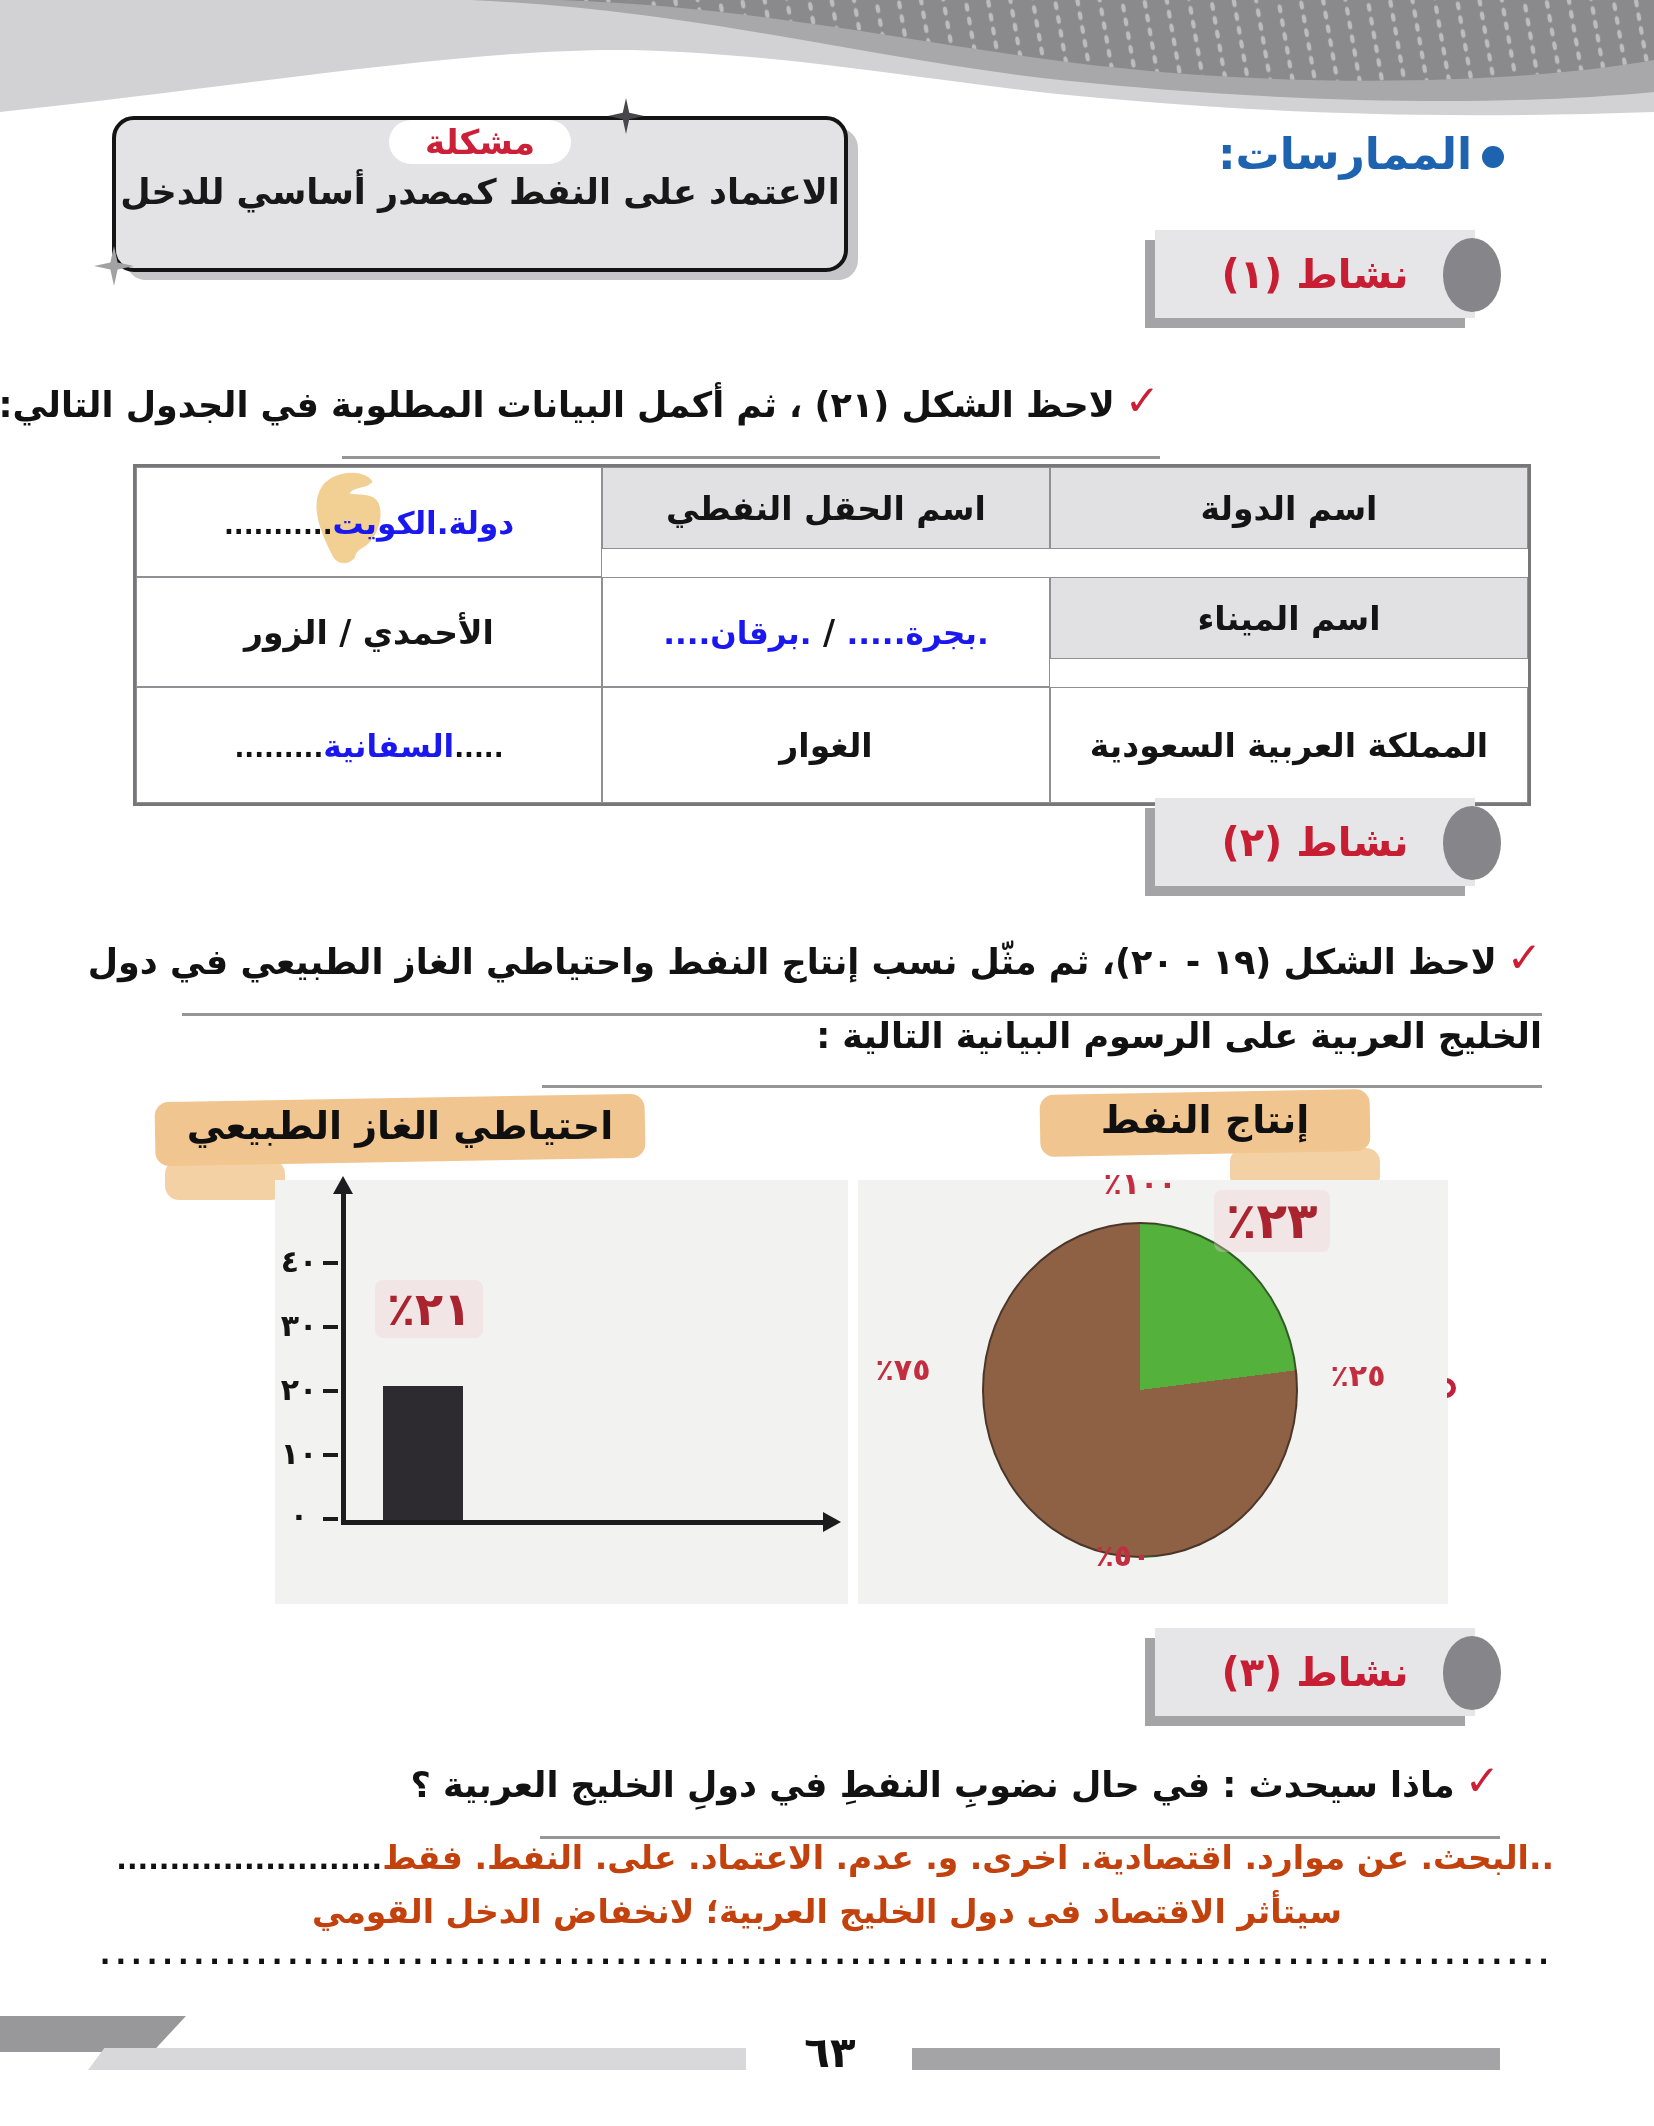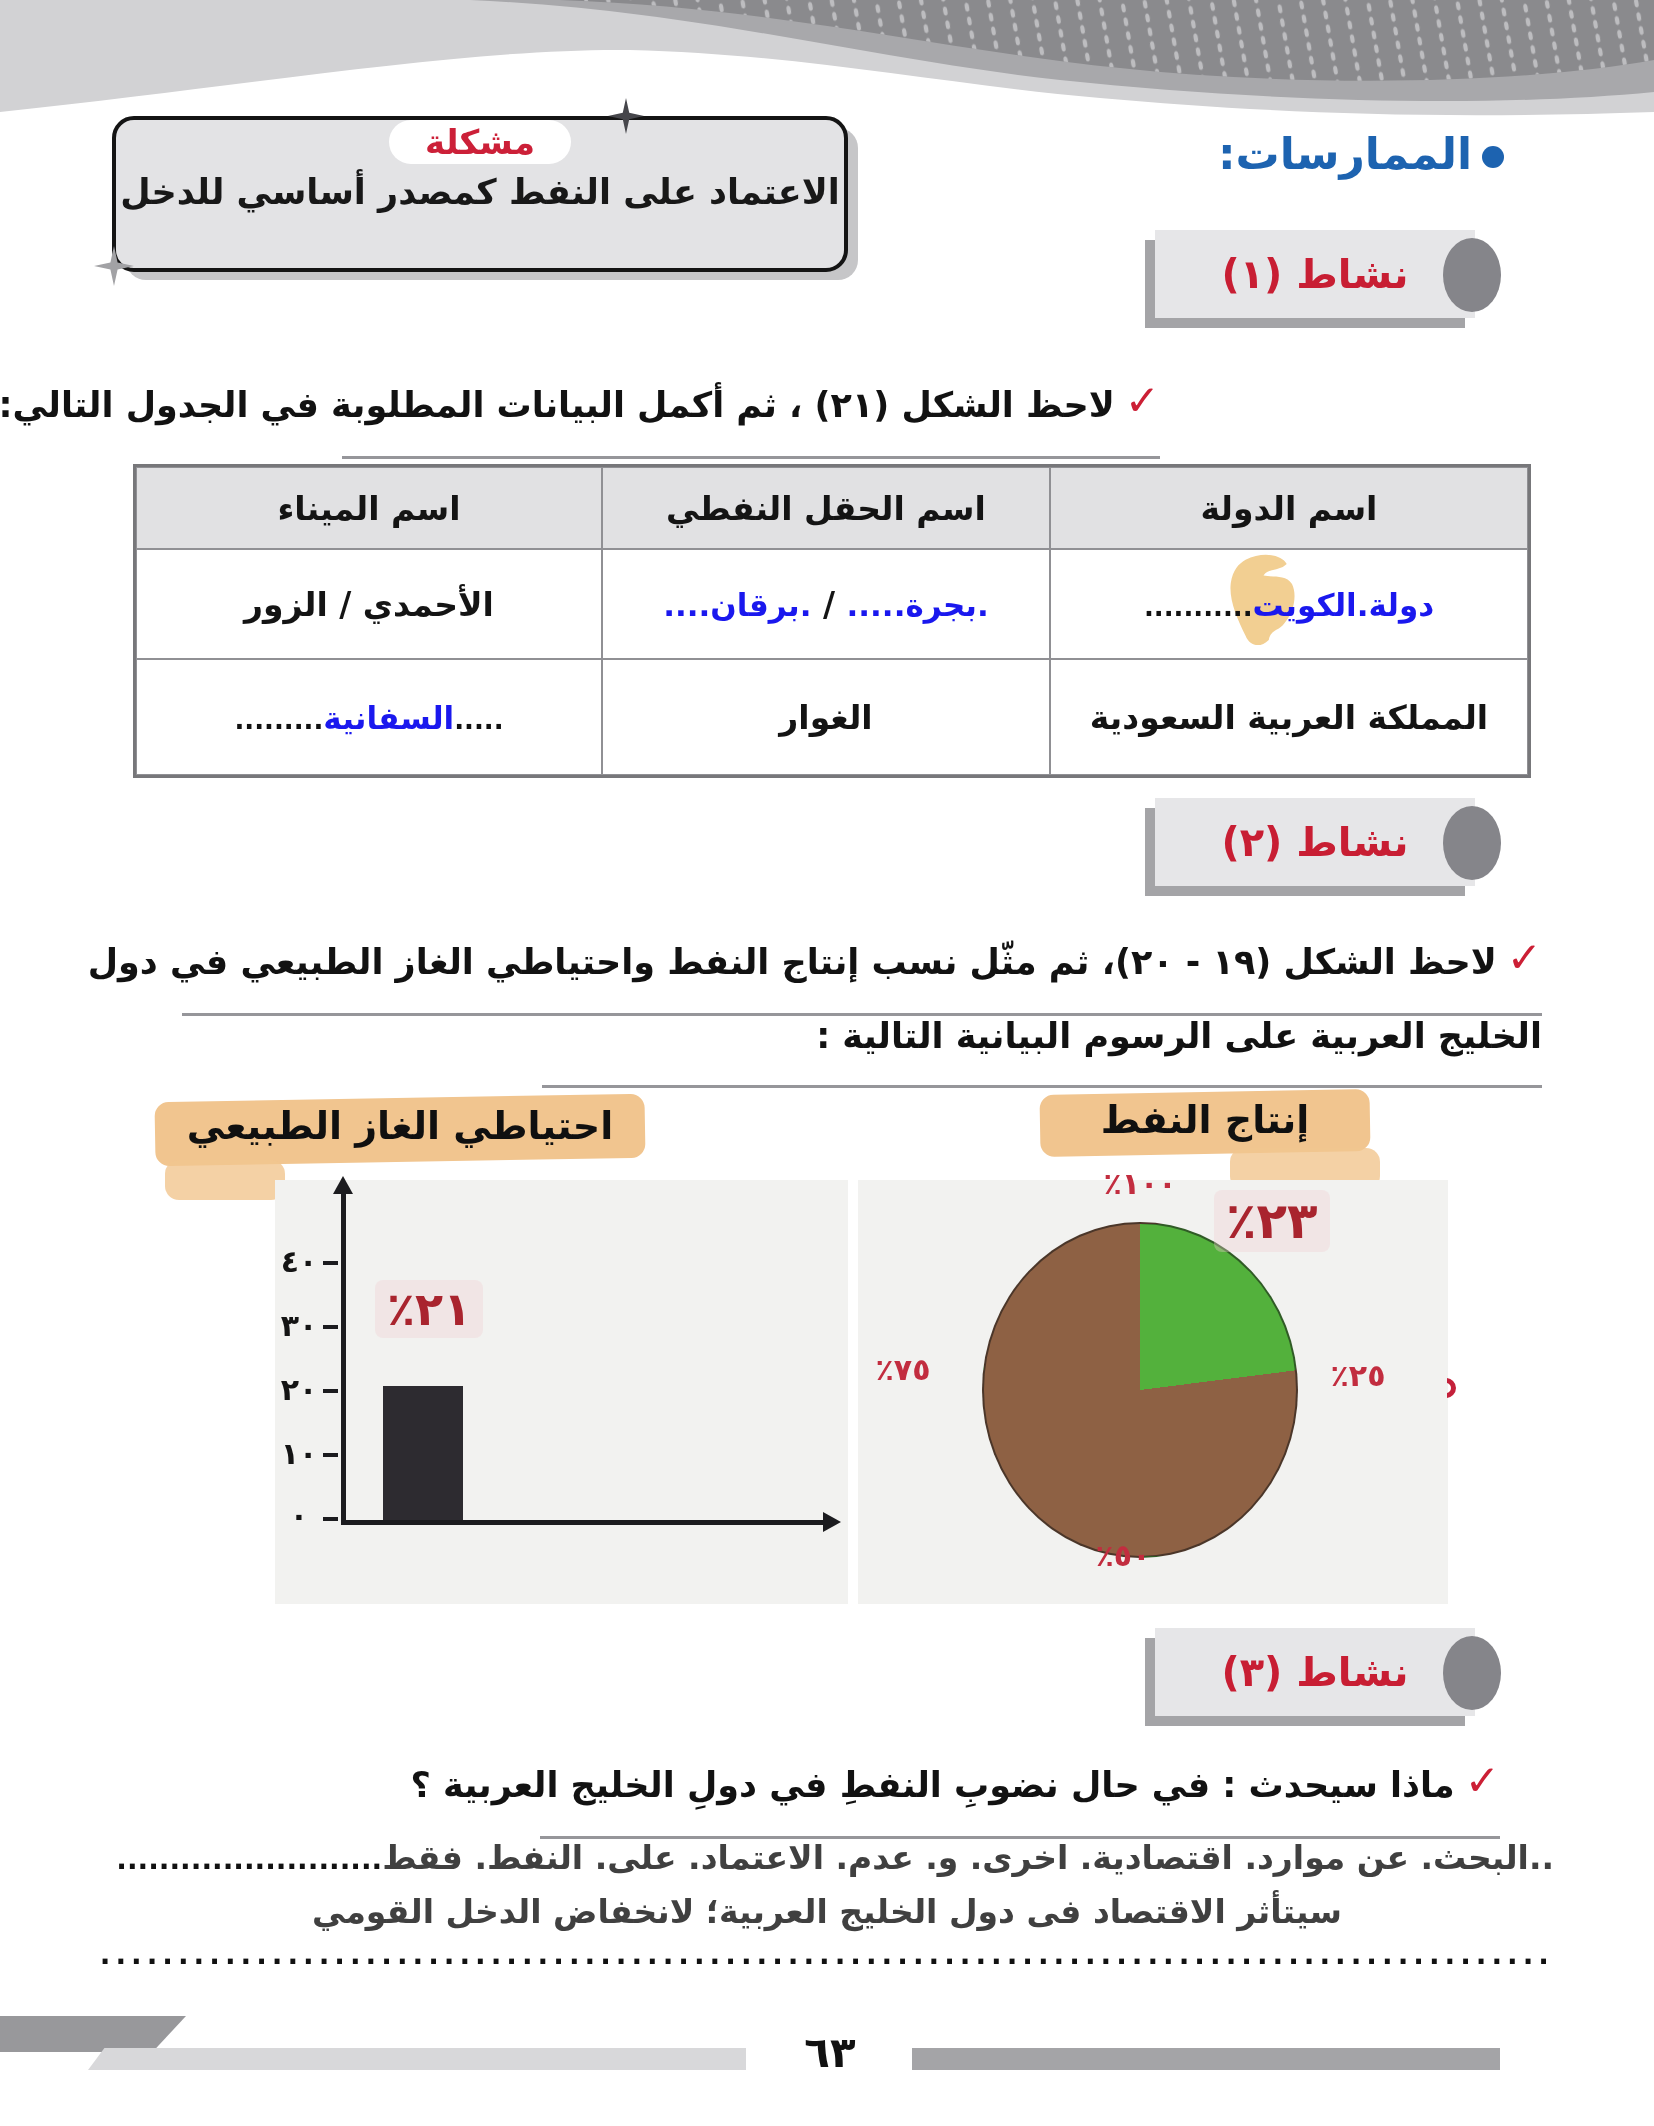--- a/index.html
+++ b/index.html
@@ -74,21 +74,21 @@
     font-size:30px; font-weight:bold; color:#141414; direction:ltr; }
   .arrow-up { position:absolute; width:0; height:0; border-left:10px solid transparent;
     border-right:10px solid transparent; border-bottom:18px solid #1c1c1f; }
   .arrow-right { position:absolute; width:0; height:0; border-top:10px solid transparent;
     border-bottom:10px solid transparent; border-right:none; border-left:18px solid #1c1c1f; }
   .bar-rect { position:absolute; left:108px; width:80px; bottom:84px; background:#2d2b30; }
   .ink-mark { position:absolute; width:20px; height:20px; border:5px solid #c4203a;
     border-radius:50%; clip-path:inset(0 0 0 55%); }
 
   
-  .answer-blue { color:#404040; font-weight:bold; font-size:33px; white-space:nowrap;margin-top:16px; }
+  .answer-blue { color:#c2410c; font-weight:bold; font-size:33px; white-space:nowrap;margin-top:16px; }
   .dotline { color:#111; font-weight:bold; font-size:28px; letter-spacing:5px; white-space:nowrap;
     overflow:hidden; }
 
   
   .foot-trap { left:0; top:2016px; width:186px; height:36px; background:#98989b;
     clip-path:polygon(0 0,100% 0,82% 100%,0 100%); }
   .foot-light { left:88px; top:2048px; width:658px; height:22px; background:#d8d8da;
     clip-path:polygon(2.5% 0,100% 0,100% 100%,0 100%); }
   .foot-dark { left:912px; top:2048px; width:588px; height:22px; background:#a4a4a7; }
   .page-num { left:790px; top:2028px; width:80px; text-align:center; font-size:42px;
@@ -127,30 +127,30 @@
     <span class="activity-circle"></span>
   </div>
 
   <div class="abs instr" style="top:378px; right:494px; width:818px;">
     <span class="check">✓</span><span>لاحظ الشكل (٢١) ، ثم أكمل البيانات المطلوبة في الجدول التالي:</span>
   </div>
 
   <div class="abs tbl">
     <div class="cell hdr">اسم الدولة</div>
     <div class="cell hdr">اسم الحقل النفطي</div>
-    <div class="cell hdr">اسم الميناء</div>
-
     <div class="cell r1">
       <svg class="kuwait-map" viewBox="0 0 90 100">
         <path d="M28,8 C44,0 62,3 67,12 C60,19 49,16 45,23 C54,25 66,22 72,31 C77,41 74,58 65,68 C59,76 52,74 50,84 C42,92 32,90 28,80 C20,64 12,46 14,30 C16,18 21,12 28,8 Z" fill="#f2cf92"></path>
       </svg>
       <span class="cell-content">
         <span class="hand">دولة.الكويت</span><span class="dots">...........</span>
       </span>
     </div>
+
+    <div class="cell hdr">اسم الميناء</div>
     <div class="cell r1">
       <span class="cell-content">
         <span class="hand">.بجرة.....</span>
         <span>/</span>
         <span class="hand">.برقان....</span>
       </span>
     </div>
     <div class="cell r1">الأحمدي / الزور</div>
 
     <div class="cell r2">المملكة العربية السعودية</div>

